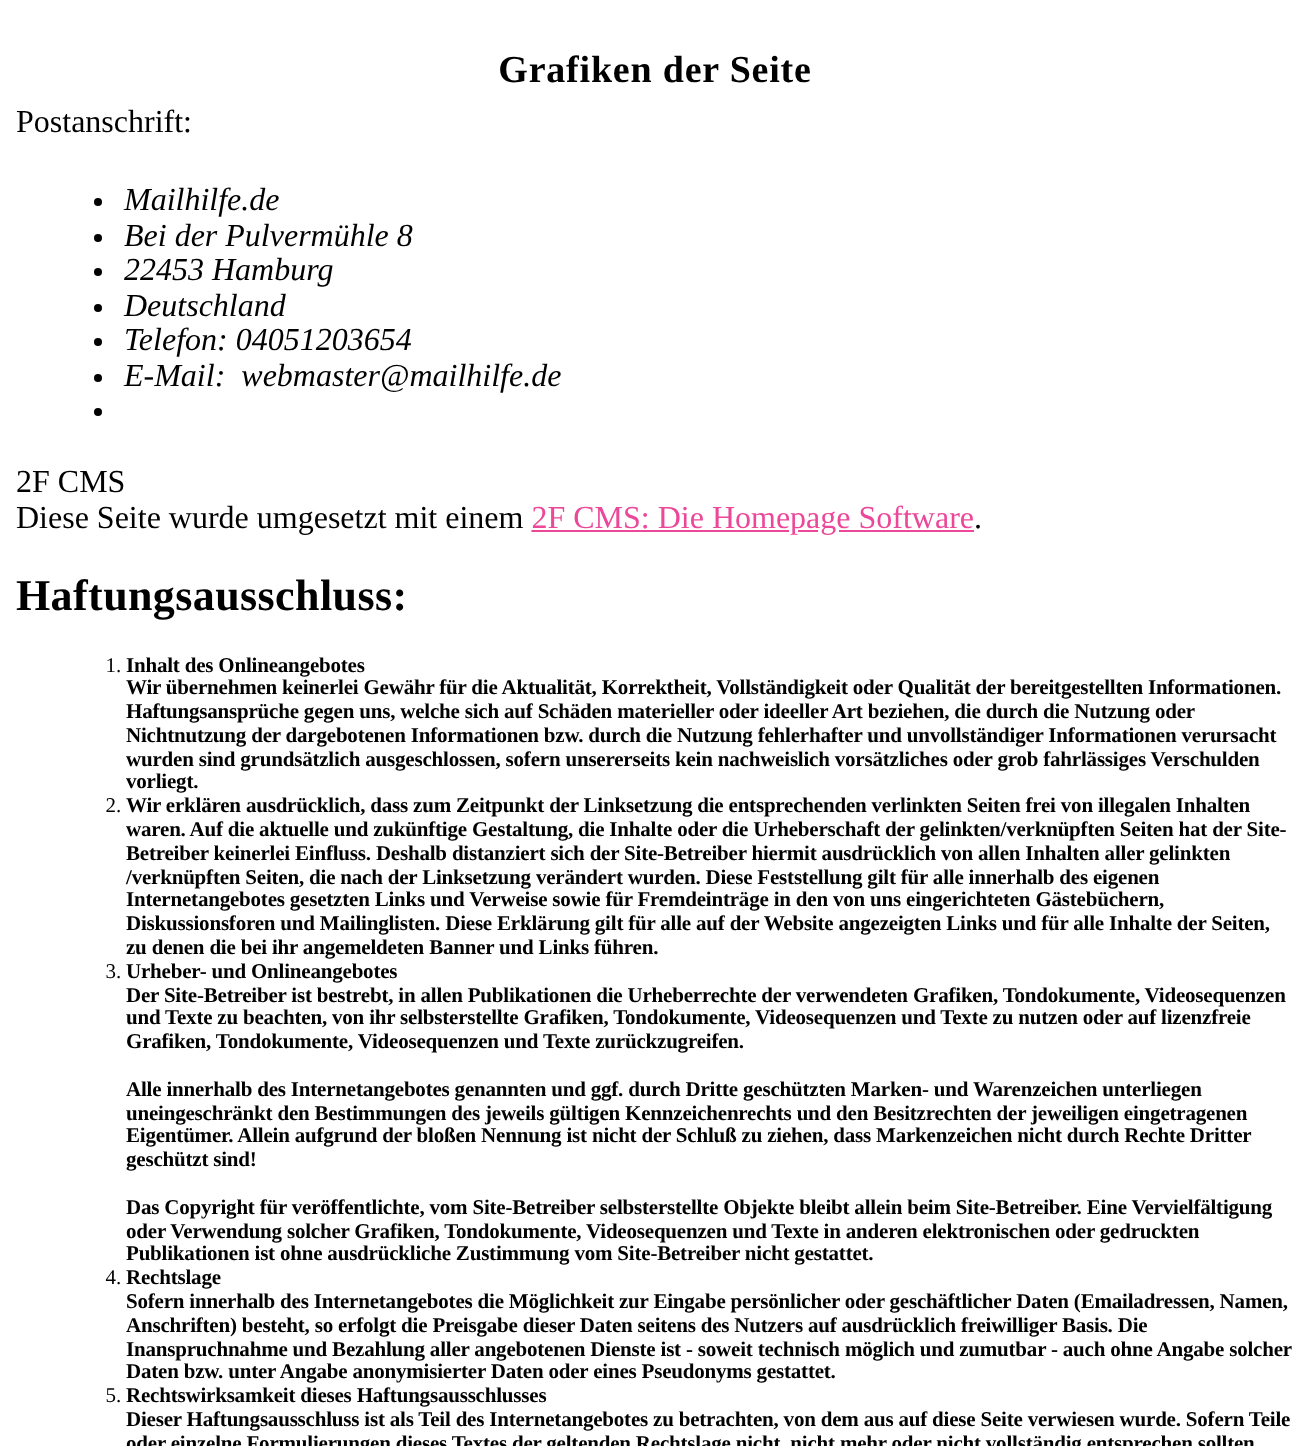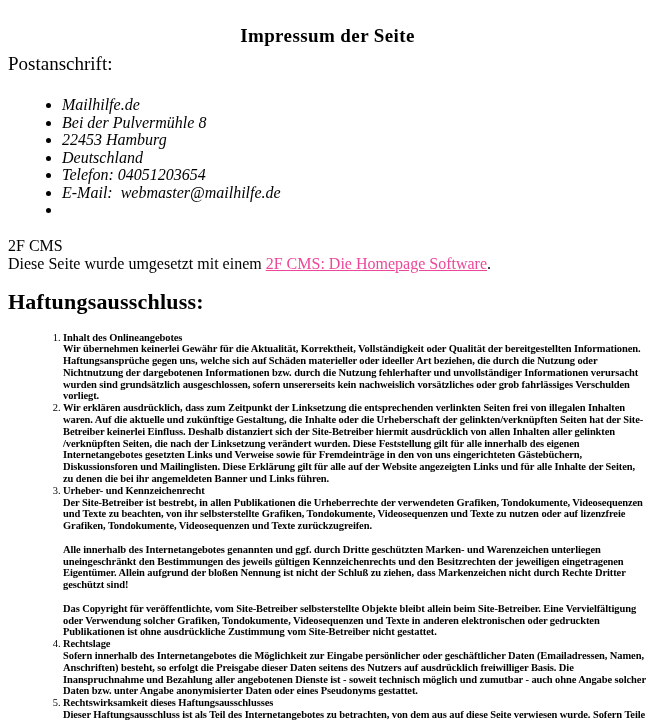--- a/index.html
+++ b/index.html
@@ -18,21 +18,21 @@
     overflow: hidden;
   }
   .title {
     font-size: 19px;
     font-weight: bold;
     text-align: center;
     margin: 25px 0 0 0;
     letter-spacing: 0.4px;
   }
   .label {
-    font-size: 19px;
+    font-size: 16px;
     margin: 6px 0 13px 0;
   }
   .address-list {
     list-style-type: disc;
     margin: 21px 0 18px 0;
     padding-left: 54px;
     font-size: 16px;
     font-style: italic;
   }
   .address-list li {
@@ -67,21 +67,21 @@
   .disclaimer-list li::marker { font-weight: normal; }
   .item-title { display: block; }
   .item-body { white-space: pre-line; }
   .gap-after { margin-bottom: 13px; }
 </style>
 </head>
 <body>
 
 <div class="page">
 
-  <div class="title">Impressum der Seite</div>
+  <div class="title">Grafiken der Seite</div>
 
   <p class="label">Postanschrift:</p>
 
   <ul class="address-list">
     <li>Mailhilfe.de</li>
     <li>Bei der Pulvermühle 8</li>
     <li>22453 Hamburg</li>
     <li>Deutschland</li>
     <li>Telefon: 04051203654</li>
     <li>E-Mail:&nbsp; webmaster@mailhilfe.de</li>
@@ -97,21 +97,21 @@
 
   <ol class="disclaimer-list">
     <li>
       <span class="item-title">Inhalt des Onlineangebotes</span>
       <div class="item-body">Wir übernehmen keinerlei Gewähr für die Aktualität, Korrektheit, Vollständigkeit oder Qualität der bereitgestellten Informationen. Haftungsansprüche gegen uns, welche sich auf Schäden materieller oder ideeller Art beziehen, die durch die Nutzung oder Nichtnutzung der dargebotenen Informationen bzw. durch die Nutzung fehlerhafter und unvollständiger Informationen verursacht wurden sind grundsätzlich ausgeschlossen, sofern unsererseits kein nachweislich vorsätzliches oder grob fahrlässiges Verschulden vorliegt.</div>
     </li>
     <li>
       <div class="item-body">Wir erklären ausdrücklich, dass zum Zeitpunkt der Linksetzung die entsprechenden verlinkten Seiten frei von illegalen Inhalten waren. Auf die aktuelle und zukünftige Gestaltung, die Inhalte oder die Urheberschaft der gelinkten/verknüpften Seiten hat der Site-Betreiber keinerlei Einfluss. Deshalb distanziert sich der Site-Betreiber hiermit ausdrücklich von allen Inhalten aller gelinkten /verknüpften Seiten, die nach der Linksetzung verändert wurden. Diese Feststellung gilt für alle innerhalb des eigenen Internetangebotes gesetzten Links und Verweise sowie für Fremdeinträge in den von uns eingerichteten Gästebüchern, Diskussionsforen und Mailinglisten. Diese Erklärung gilt für alle auf der Website angezeigten Links und für alle Inhalte der Seiten, zu denen die bei ihr angemeldeten Banner und Links führen.</div>
     </li>
     <li class="gap-after">
-      <span class="item-title">Urheber- und Kennzeichenrecht</span>
+      <span class="item-title">Urheber- und Onlineangebotes</span>
       <div class="item-body">Der Site-Betreiber ist bestrebt, in allen Publikationen die Urheberrechte der verwendeten Grafiken, Tondokumente, Videosequenzen und Texte zu beachten, von ihr selbsterstellte Grafiken, Tondokumente, Videosequenzen und Texte zu nutzen oder auf lizenzfreie Grafiken, Tondokumente, Videosequenzen und Texte zurückzugreifen.
 
 Alle innerhalb des Internetangebotes genannten und ggf. durch Dritte geschützten Marken- und Warenzeichen unterliegen uneingeschränkt den Bestimmungen des jeweils gültigen Kennzeichenrechts und den Besitzrechten der jeweiligen eingetragenen Eigentümer. Allein aufgrund der bloßen Nennung ist nicht der Schluß zu ziehen, dass Markenzeichen nicht durch Rechte Dritter geschützt sind!
 
 Das Copyright für veröffentlichte, vom Site-Betreiber selbsterstellte Objekte bleibt allein beim Site-Betreiber. Eine Vervielfältigung oder Verwendung solcher Grafiken, Tondokumente, Videosequenzen und Texte in anderen elektronischen oder gedruckten Publikationen ist ohne ausdrückliche Zustimmung vom Site-Betreiber nicht gestattet.</div>
     </li>
     <li>
       <span class="item-title">Rechtslage</span>
       <div class="item-body">Sofern innerhalb des Internetangebotes die Möglichkeit zur Eingabe persönlicher oder geschäftlicher Daten (Emailadressen, Namen, Anschriften) besteht, so erfolgt die Preisgabe dieser Daten seitens des Nutzers auf ausdrücklich freiwilliger Basis. Die Inanspruchnahme und Bezahlung aller angebotenen Dienste ist - soweit technisch möglich und zumutbar - auch ohne Angabe solcher Daten bzw. unter Angabe anonymisierter Daten oder eines Pseudonyms gestattet.</div>
     </li>

